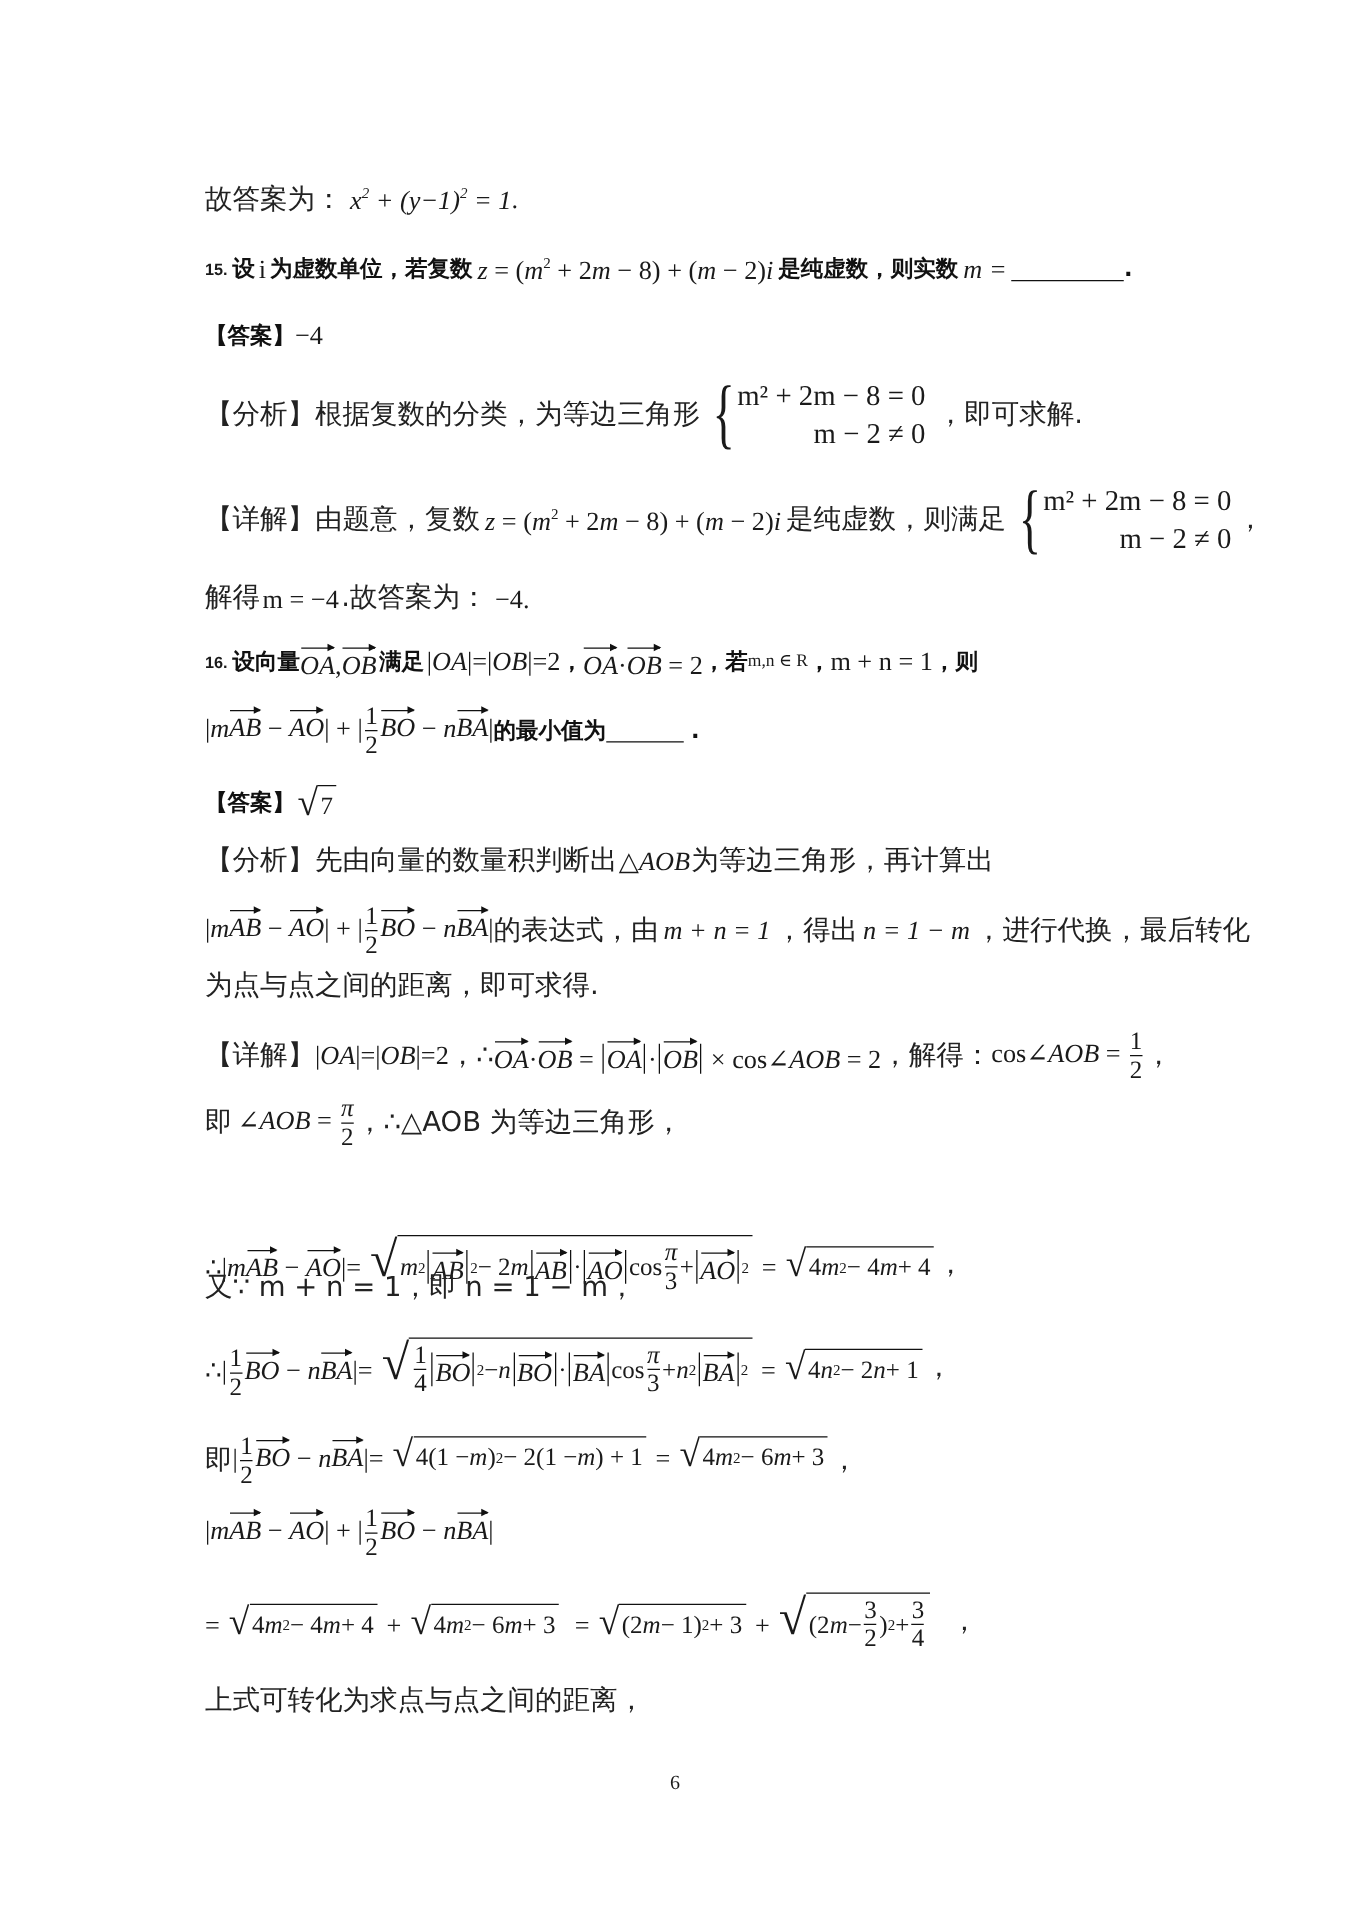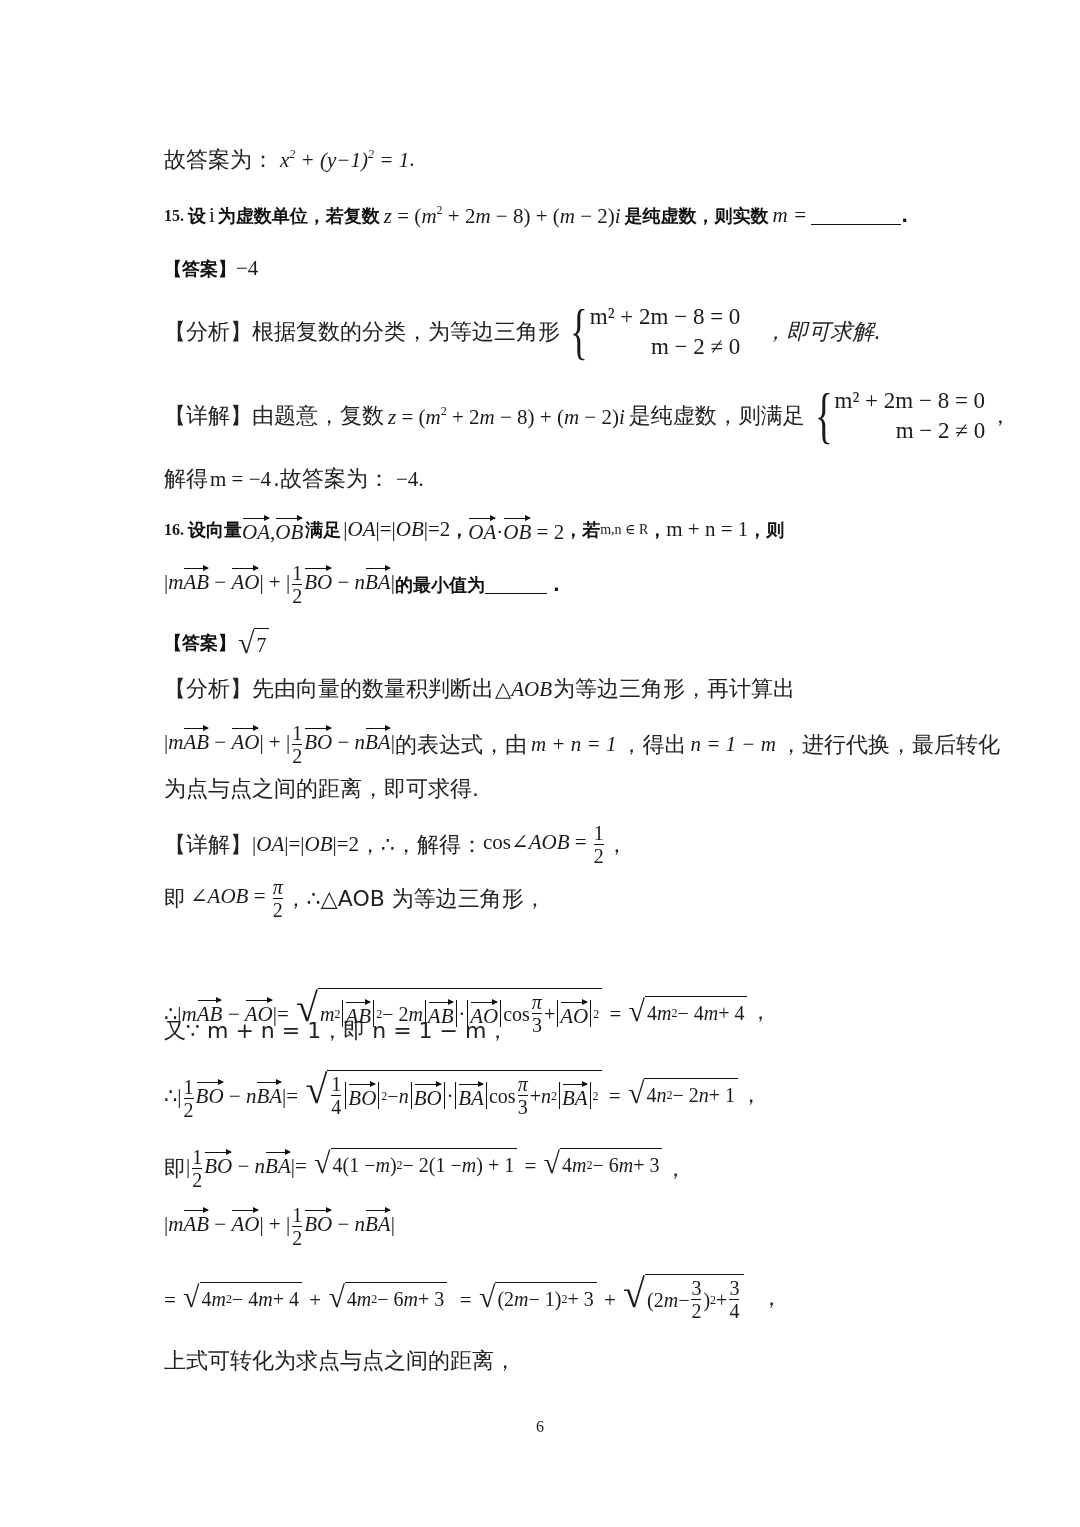--- a/index.html
+++ b/index.html
@@ -4,21 +4,21 @@
 <style>
   html, body { margin: 0; padding: 0; background: #ffffff; }
   body { width: 1080px; height: 1527px; position: relative; overflow: hidden;
          font-family: "DejaVu Serif", "Liberation Serif", serif; color: #1a1a1a; }
   .page { position: absolute; left: 0; top: 0; width: 1080px; height: 1527px; }
   .line { position: absolute; left: 164px; white-space: nowrap; font-size: 19px; line-height: 1; display: flex; align-items: center; }
   .cn { font-family: "DejaVu Sans", "Liberation Sans", sans-serif; font-size: 22px; color: #222; }
   .cnb { font-family: "DejaVu Sans", "Liberation Sans", sans-serif; font-size: 18px; font-weight: bold; color: #111; }
   .m { font-family: "Liberation Serif", "DejaVu Serif", serif; font-size: 21px; }
   .mi { font-family: "Liberation Serif", "DejaVu Serif", serif; font-style: italic; font-size: 21px; }
-  .qnum { font-family: Liberation Serif, serif; font-weight: bold; font-size: 16px; margin-right: 4px; }
+  .qnum { font-family: Liberation Sans, sans-serif; font-weight: bold; font-size: 13px; margin-right: 4px; }
   .blank { display: inline-block; border-bottom: 1.5px solid #111; height: 18px; vertical-align: bottom; }
   .sys { display: inline-flex; align-items: stretch; margin: 0 4px; }
   .brace { font-family: "Liberation Serif", serif; font-size: 62px; line-height: 62px; transform: scaleX(0.6); margin-right: -4px; }
   .sys-rows { display: flex; flex-direction: column; justify-content: space-between; padding: 2px 0; }
   .sys-rows span { font-family: "Liberation Serif", serif; font-size: 23px; line-height: 30px; text-align: right; }
   .frac { display: inline-flex; flex-direction: column; align-items: center; vertical-align: middle; margin: 0 2px; font-family: "Liberation Serif", serif; font-size: 20px; }
   .frac .num { line-height: 22px; }
   .frac .bar { border-top: 1px solid #111; align-self: stretch; }
   .frac .den { line-height: 22px; }
   .sqrt { display: inline-flex; align-items: stretch; margin: 0 2px; }
@@ -62,21 +62,21 @@
   <div class="line" style="top:300px;">
     <span class="cn">【分析】</span>
     <span class="cn">根据复数的分类，为等边三角形</span>
     <span class="sys">
       <span class="brace">{</span>
       <span class="sys-rows">
         <span>m² + 2m − 8 = 0</span>
         <span>m − 2 ≠ 0</span>
       </span>
     </span>
-    <span class="cn" style="margin-left:20px;font-style:italic;">，即可求解.</span>
+    <span class="cn" style="margin-left:5px;">，即可求解.</span>
   </div>
 
   <div class="line" style="top:384px;">
     <span class="cn">【详解】</span>
     <span class="cn">由题意，复数</span>
     <span class="m" style="margin:0 4px;"><i>z</i> = (<i>m</i><sup>2</sup> + 2<i>m</i> − 8) + (<i>m</i> − 2)<i>i</i></span>
     <span class="cn">是纯虚数，则满足</span>
     <span class="sys">
       <span class="brace">{</span>
       <span class="sys-rows">
@@ -150,20 +150,21 @@
   </div>
 
   <div class="line" style="top:778px;">
     <span class="cn">为点与点之间的距离，即可求得.</span>
   </div>
 
   <div class="line" style="top:822px;">
     <span class="cn">【详解】</span>
     <span class="m">|<i>OA</i>|=|<i>OB</i>|=2</span>
     <span class="cn">，∴</span>
+    <span class="m"><span class="vec">OA</span>·<span class="vec">OB</span> = <span class="abs"><span class="vec">OA</span></span>·<span class="abs"><span class="vec">OB</span></span> × cos∠<i>AOB</i> = 2</span>
     <span class="cn">，解得：</span>
     <span class="m">cos∠<i>AOB</i> = <span class="frac">
           <span class="num">1</span>
           <span class="bar"></span>
           <span class="den">2</span>
         </span></span>
     <span class="cn">，</span>
   </div>
 
   <div class="line" style="top:876px;">

